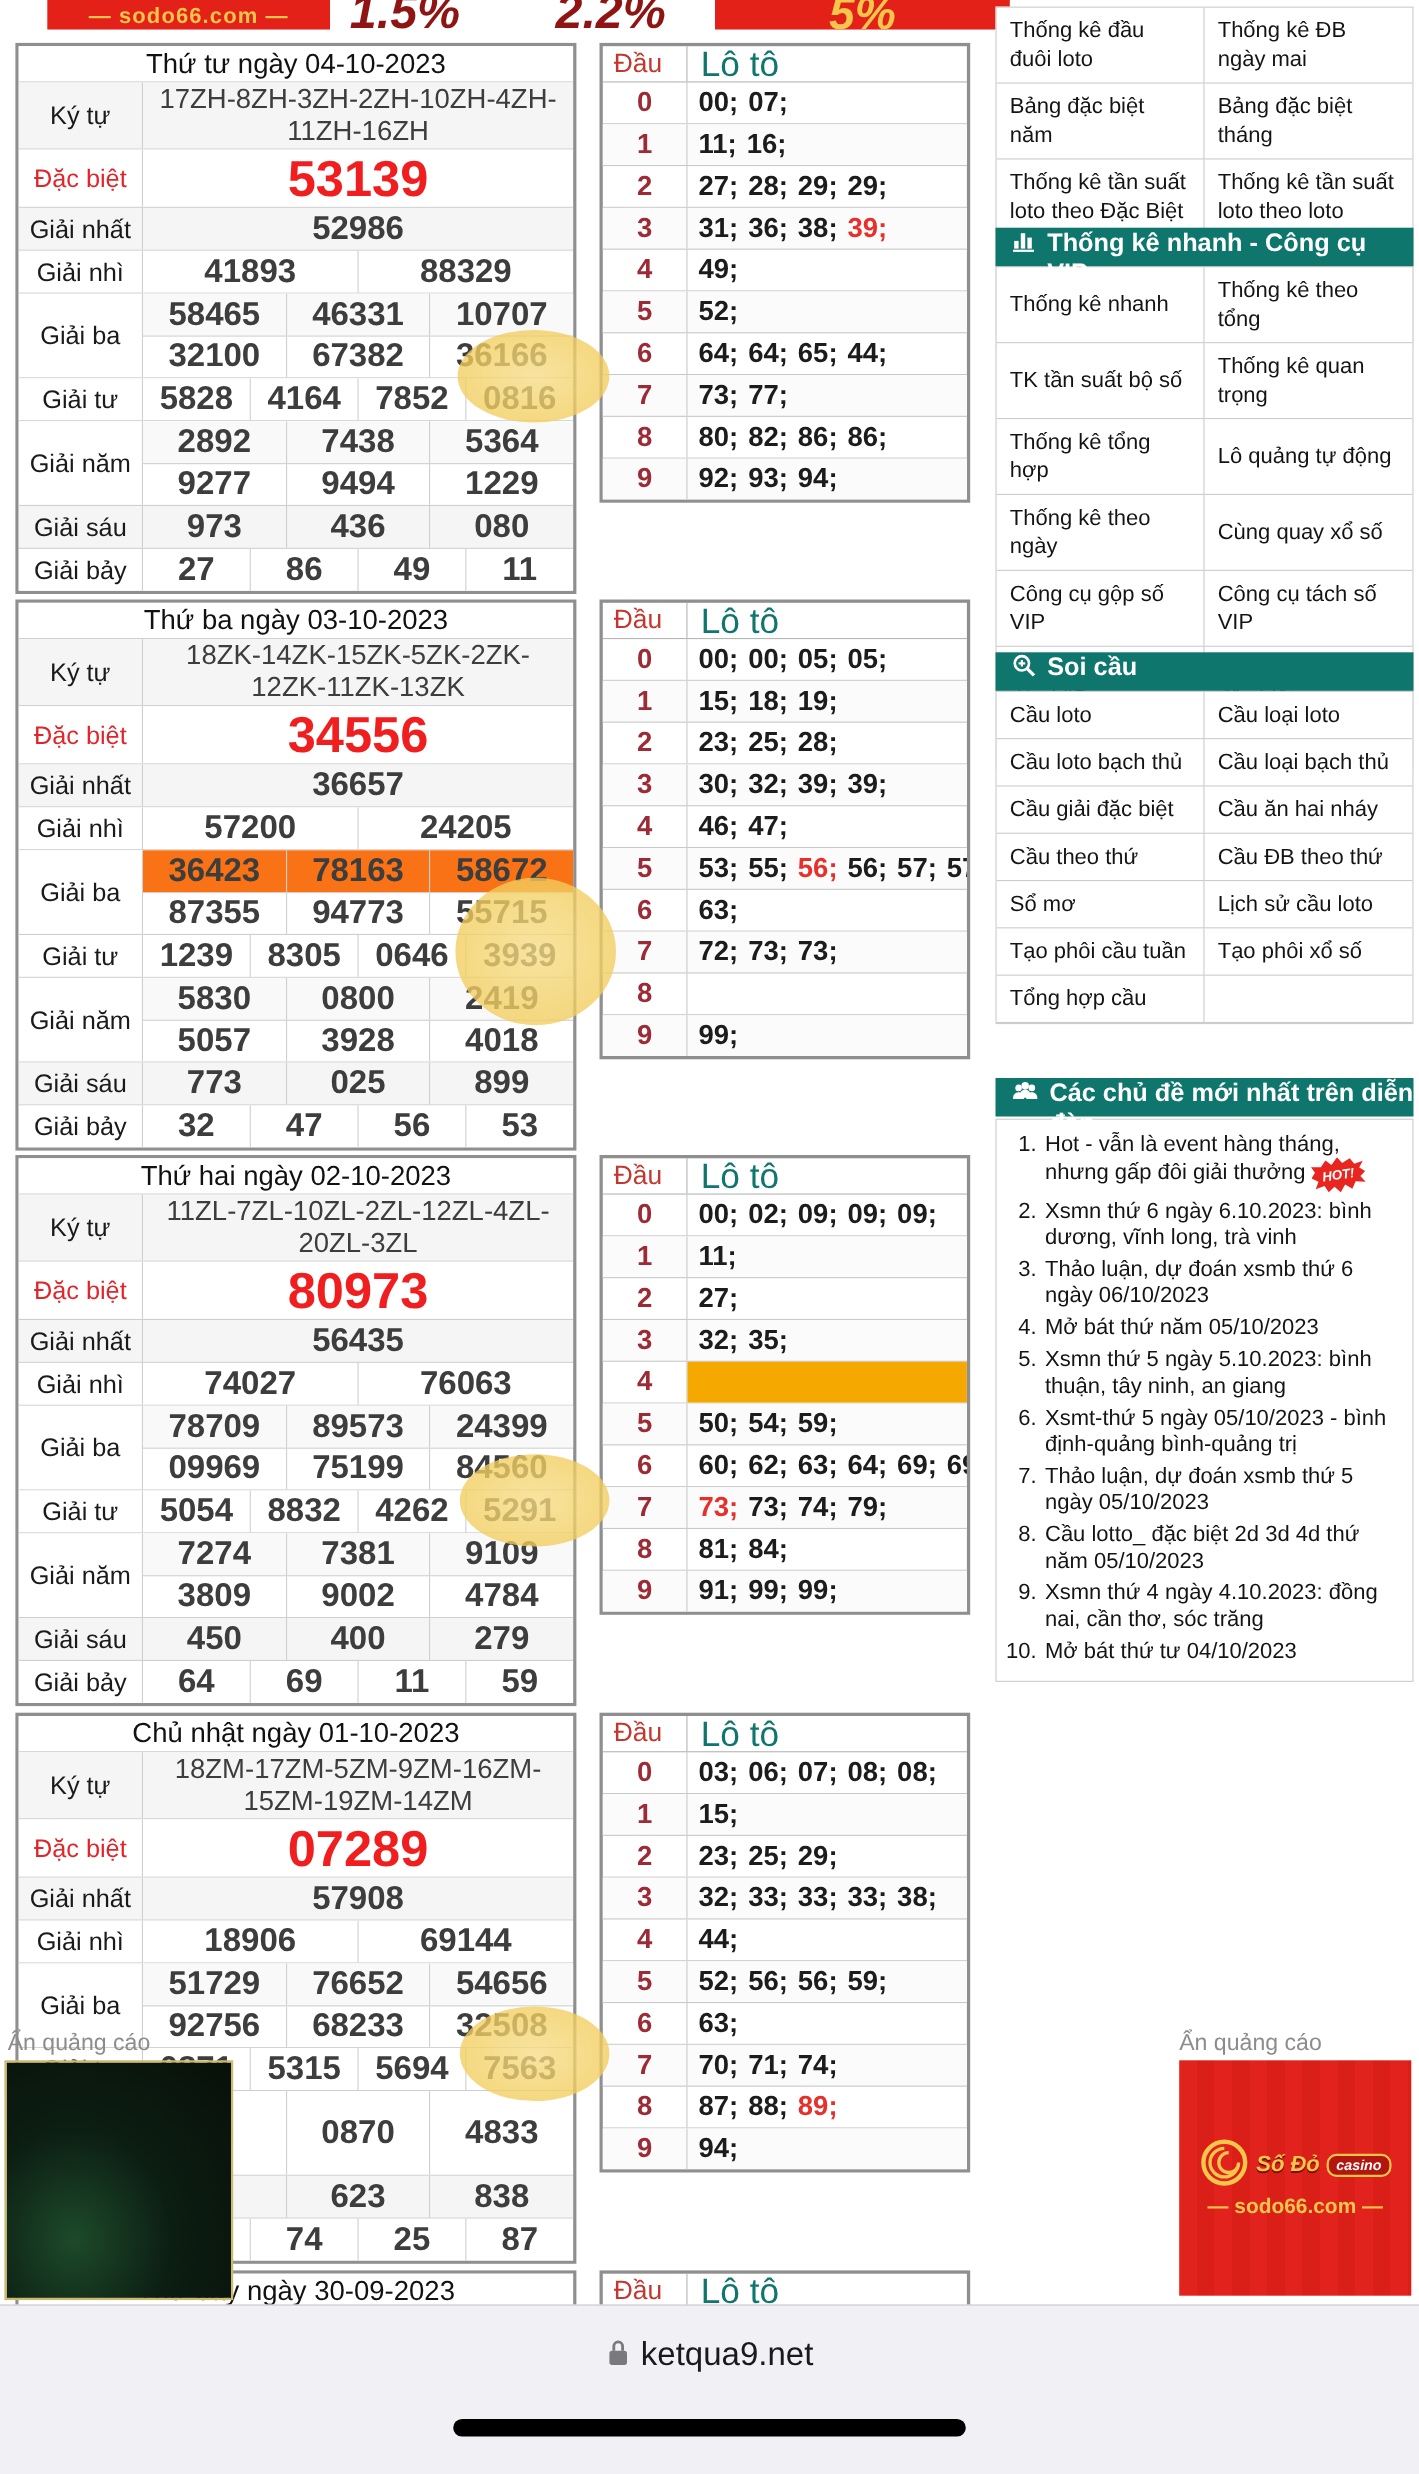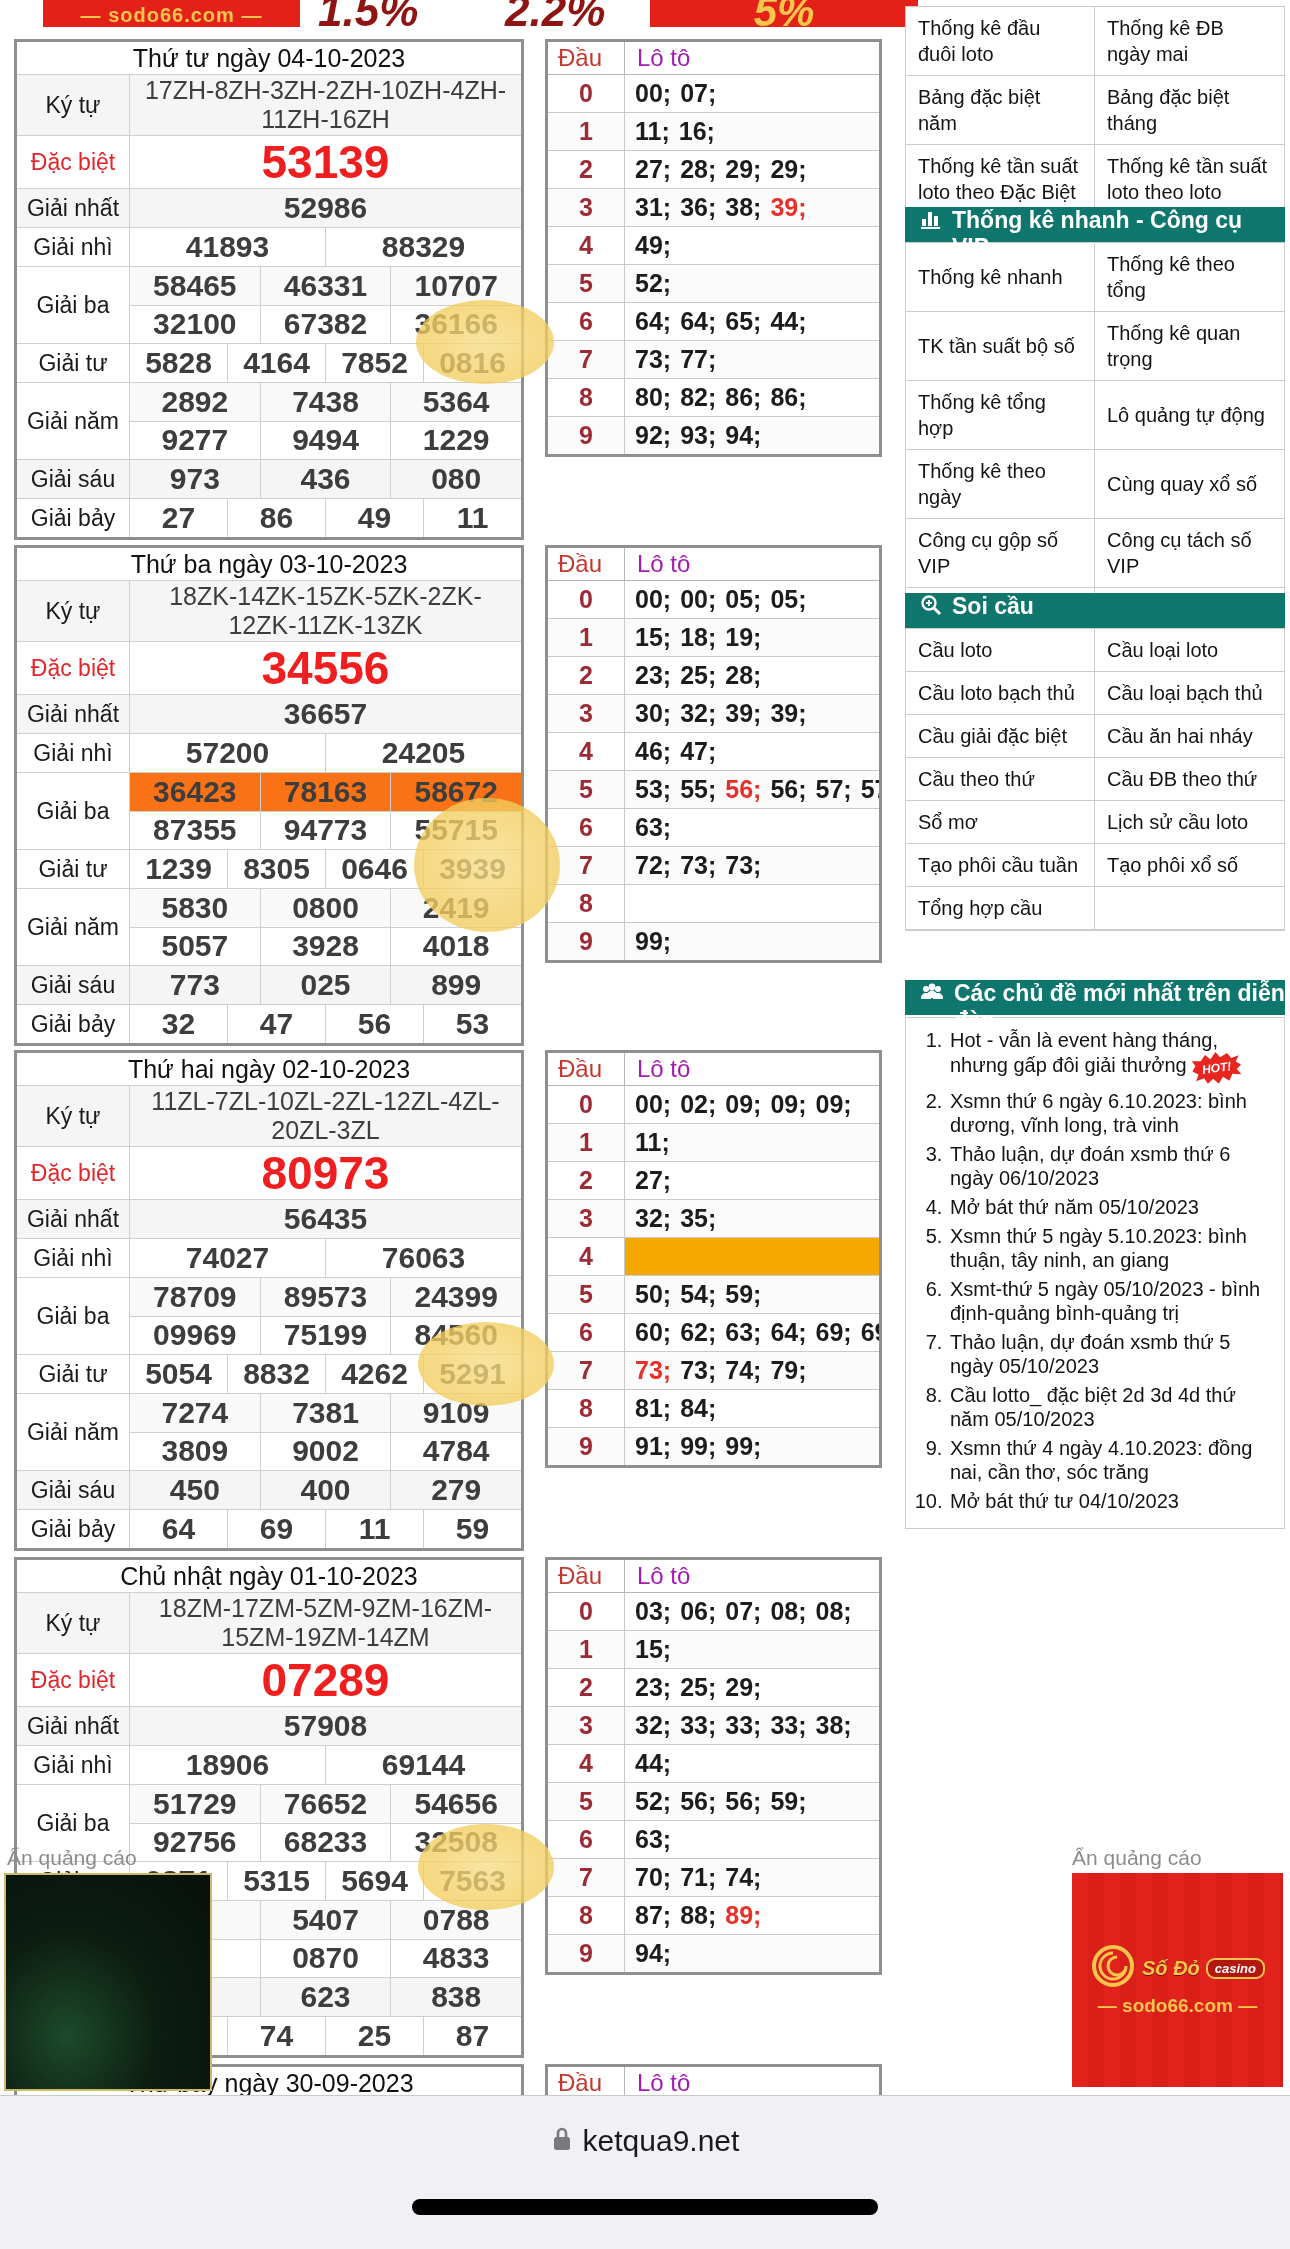--- a/index.html
+++ b/index.html
@@ -32,21 +32,21 @@
   .rcell{flex:1;display:flex;align-items:center;justify-content:center;
     font-size:30px;font-weight:bold;color:#3d3d3d;}
   .rcell + .rcell{border-left:1px solid #cfcfcf;}
   .rcell.kytu{font-weight:normal;font-size:25px;color:#3d3d3d;text-align:center;padding:2px 6px;line-height:29px;}
   .rcell.db{font-size:46px;font-weight:bold;color:#f01e1e;}
   
   .ltable{position:absolute;left:545px;width:337px;background:#fff;border:3px solid #8f8f8f;box-sizing:border-box;z-index:10;}
   .lhead{display:flex;height:32px;border-bottom:1px solid #b5b5b5;}
   .lh-head{width:77px;flex:0 0 77px;border-right:1px solid #b5b5b5;box-sizing:border-box;
     font-size:24px;color:#c2372e;display:flex;align-items:center;padding-left:10px;}
-  .lh-body{flex:1;font-size:24px;color:#a21caf;display:flex;align-items:center;padding-left:12px;}
+  .lh-body{flex:1;font-size:32px;color:#0f766e;display:flex;align-items:center;padding-left:12px;}
   .lrow{display:flex;height:37px;border-bottom:1px solid #c9c9c9;}
   .lrow:last-child{border-bottom:none;}
   .lrow:nth-child(odd){background:#fbfbfb;}
   .ldigit{width:77px;flex:0 0 77px;border-right:1px solid #c9c9c9;box-sizing:border-box;
     display:flex;align-items:center;justify-content:center;font-size:25px;font-weight:bold;color:#9c2b35;}
   .lvals{flex:1;display:flex;align-items:center;padding-left:10px;overflow:hidden;white-space:nowrap;}
   .lvals.orange{background:#f5a800;}
   .lnum{font-size:25px;font-weight:bold;color:#1c1c1c;margin-right:9px;}
   .lnum.red{color:#e8302a;}
   
@@ -659,25 +659,20 @@
           <div class="rvals">
             <div class="rcell">0871</div>
             <div class="rcell">5315</div>
             <div class="rcell">5694</div>
             <div class="rcell">7563</div>
           </div>
         </div>
         <div class="rrow" style="height: 76px;">
           <div class="rlabel">Giải năm</div>
           <div class="rvals col">
-            <div class="subrow" style="background: rgb(249, 249, 249);">
-              <div class="rcell">2</div>
-              <div class="rcell">5407</div>
-              <div class="rcell">0788</div>
-            </div>
             <div class="subrow">
               <div class="rcell"></div>
               <div class="rcell">0870</div>
               <div class="rcell">4833</div>
             </div>
           </div>
         </div>
         <div class="rrow alt" style="height: 38px;">
           <div class="rlabel">Giải sáu</div>
           <div class="rvals">

